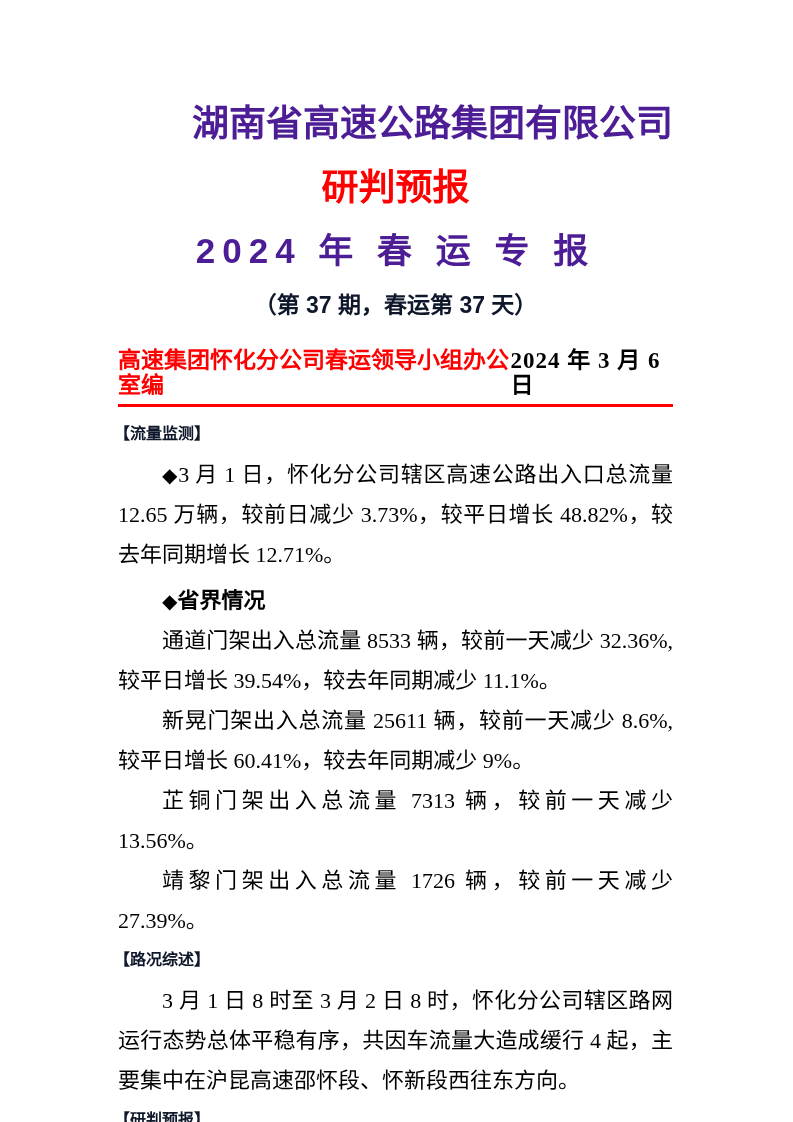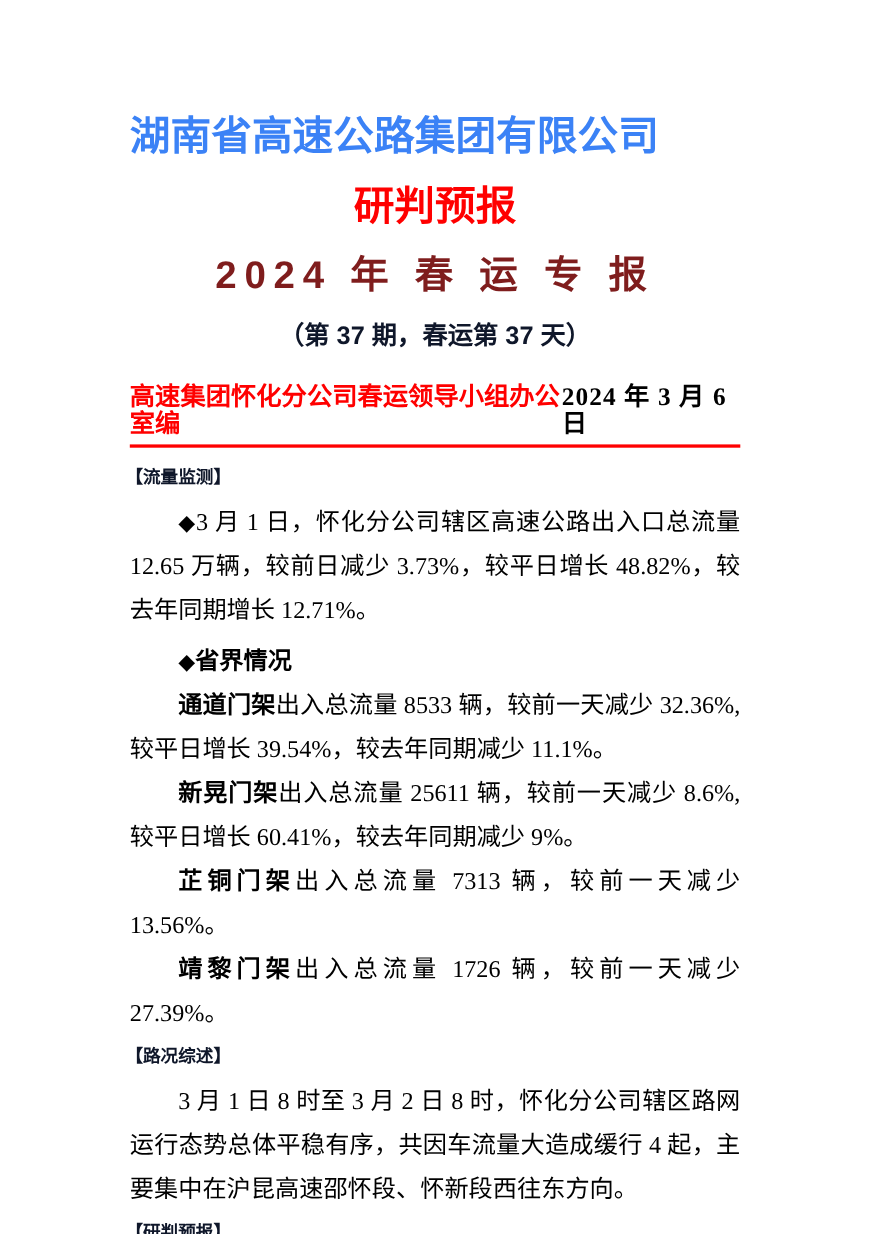--- a/index.html
+++ b/index.html
@@ -18,39 +18,39 @@
     padding: 105px 120px 0 118px;
     font-family: "Liberation Serif", serif;
     color: #000000;
   }
   
   .title-main {
     font-family: "Liberation Sans", sans-serif;
     font-weight: bold;
     font-size: 37px;
     line-height: 1;
-    color: #3b82f6;
-    text-align: left;
+    color: #4c1d95;
+    text-align: right;
     margin: 0 0 27px 0;
   }
   .title-branch {
     font-family: "Liberation Sans", sans-serif;
     font-weight: bold;
     font-size: 37px;
     line-height: 1;
     color: #ff0000;
     text-align: center;
     margin: 0 0 27px 0;
   }
   .title-report {
     font-family: "Liberation Sans", sans-serif;
     font-weight: bold;
     font-size: 35px;
     line-height: 1;
-    color: #7f1d1d;
+    color: #4c1d95;
     text-align: center;
     letter-spacing: 7px;
     margin: 0 0 26px 0;
   }
   .issue-note {
     font-family: "Liberation Sans", sans-serif;
     font-weight: bold;
     font-size: 23px;
     line-height: 1;
     color: #0f172a;
@@ -90,21 +90,21 @@
     margin: 0 0 0 -4px;
   }
   .body-para {
     font-size: 22px;
     line-height: 40px;
     text-align: justify;
     text-indent: 2em;
     margin: 0;
   }
   .body-para .lead-bold {
-    font-weight: bold;
+    font-weight: normal;
   }
   .sub-heading-para {
     font-size: 22px;
     line-height: 40px;
     font-weight: bold;
     text-indent: 2em;
     margin: 6px 0 0 0;
   }
   .bullet {
     font-family: "DejaVu Sans", sans-serif;

